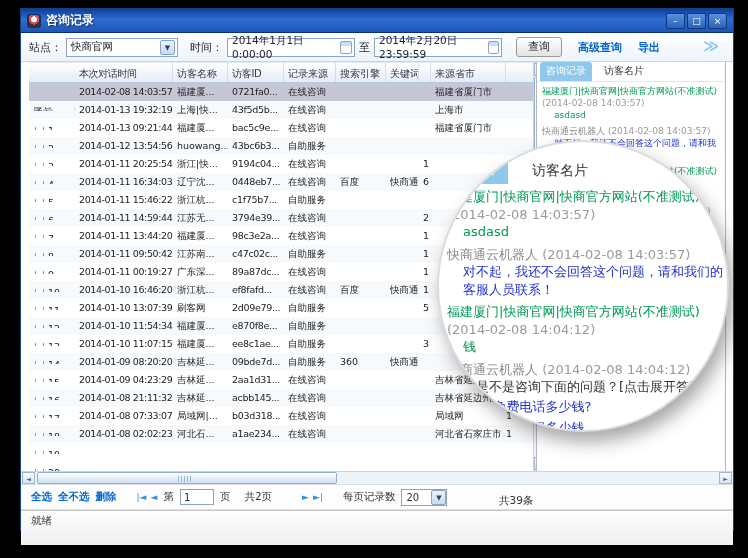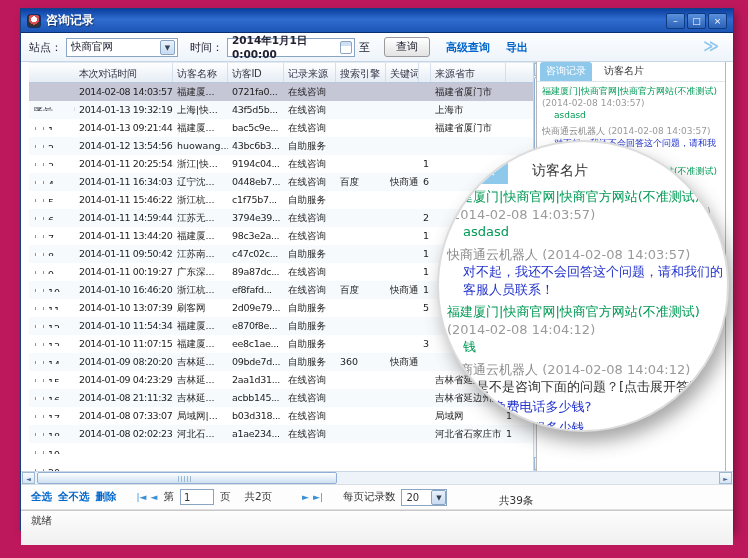--- a/index.html
+++ b/index.html
@@ -1,17 +1,17 @@
 <!DOCTYPE html>
 <html><head>
 <meta charset="utf-8">
 <style>
   * { margin:0; padding:0; box-sizing:border-box; }
   html,body { width:748px; height:558px; background:#ffffff; font-family:"DejaVu Sans","Liberation Sans",sans-serif; overflow:hidden; }
-  .screen { position:relative; width:748px; height:558px; background:#be185d; }
+  .screen { position:relative; width:748px; height:558px; background:#000000; }
 
   
   .window { position:absolute; left:20px; top:8px; width:714px; height:523px;
     border:1px solid #17407e; background:#fff; box-shadow:3px 4px 8px rgba(0,0,0,.28); }
 
   
   .titlebar { position:relative; height:24px;
     background:linear-gradient(#0b3f9e,#2f6cd0 45%,#1c55b4); border-bottom:1px solid #0a3070;
     display:flex; align-items:center; padding:0 6px; }
   .app-icon { width:14px; height:14px; margin-right:5px; border-radius:3px;
@@ -20,21 +20,21 @@
   .win-btns { margin-left:auto; display:flex; gap:2px; }
   .win-btn { width:19px; height:16px; font-size:9px; line-height:14px; text-align:center; color:#fff;
     background:linear-gradient(#5a90dd,#2a62b8); border:1px solid #0e3a7e; border-radius:2px; cursor:default; }
 
   
   .toolbar { position:relative; height:29px; display:flex; align-items:center; gap:4px; padding:0 8px;
     background:linear-gradient(#fdfeff,#eef4fb); border-bottom:1px solid #c6d4e4; font-size:11px; color:#223; }
   .field { display:flex; align-items:center; height:19px; background:#fff; border:1px solid #8aa5c4; padding:0 2px 0 4px; font-size:10.5px; }
   .site-select { width:112px; justify-content:space-between; }
   .drop-btn { width:15px; height:15px; margin-left:3px; background:linear-gradient(#eaf2fb,#c8dbf0); border:1px solid #8aa5c4; font-size:7px; color:#345; text-align:center; line-height:14px; border-radius:2px; }
-  .date-field { width:128px;font-weight:bold; }
+  .date-field { width:128px; }
   .cal-btn { width:13px; height:13px; margin-left:auto; border:1px solid #8aa5c4; background:linear-gradient(#cfe0f4 0 4px, #fff 4px); border-radius:2px; }
   .query-btn { margin-left:10px; width:46px; height:20px; font-size:11px; color:#223;
     background:linear-gradient(#ffffff,#e3e3e3); border:1px solid #9a9a9a; border-radius:3px; text-align:center; line-height:18px; }
   .tool-link { color:#0066cc; font-size:11px; font-weight:bold; margin-left:12px; cursor:pointer; }
   .collapse-arrow { position:absolute; right:14px; top:4px; font-size:15px; color:#8fc6ec; font-weight:bold; }
 
   
   .content { position:relative; height:409px; background:#fff; overflow:hidden; }
 
   
@@ -130,20 +130,24 @@
       <span class="field site-select">
         <span>快商官网</span>
         <span class="drop-btn">▼</span>
       </span>
       <span style="margin-left:8px;">时间：</span>
       <span class="field date-field">
         <span>2014年1月1日 0:00:00</span>
         <span class="cal-btn"></span>
       </span>
       <span>至</span>
+      <span class="field date-field">
+        <span>2014年2月20日 23:59:59</span>
+        <span class="cal-btn"></span>
+      </span>
       <span class="query-btn">查询</span>
       <span class="tool-link">高级查询</span>
       <span class="tool-link">导出</span>
       <span class="collapse-arrow">≫</span>
     </div>
 
     <div class="content">
       <div class="table-area">
         <div class="thead">
             <div class="th c1">序号</div>

